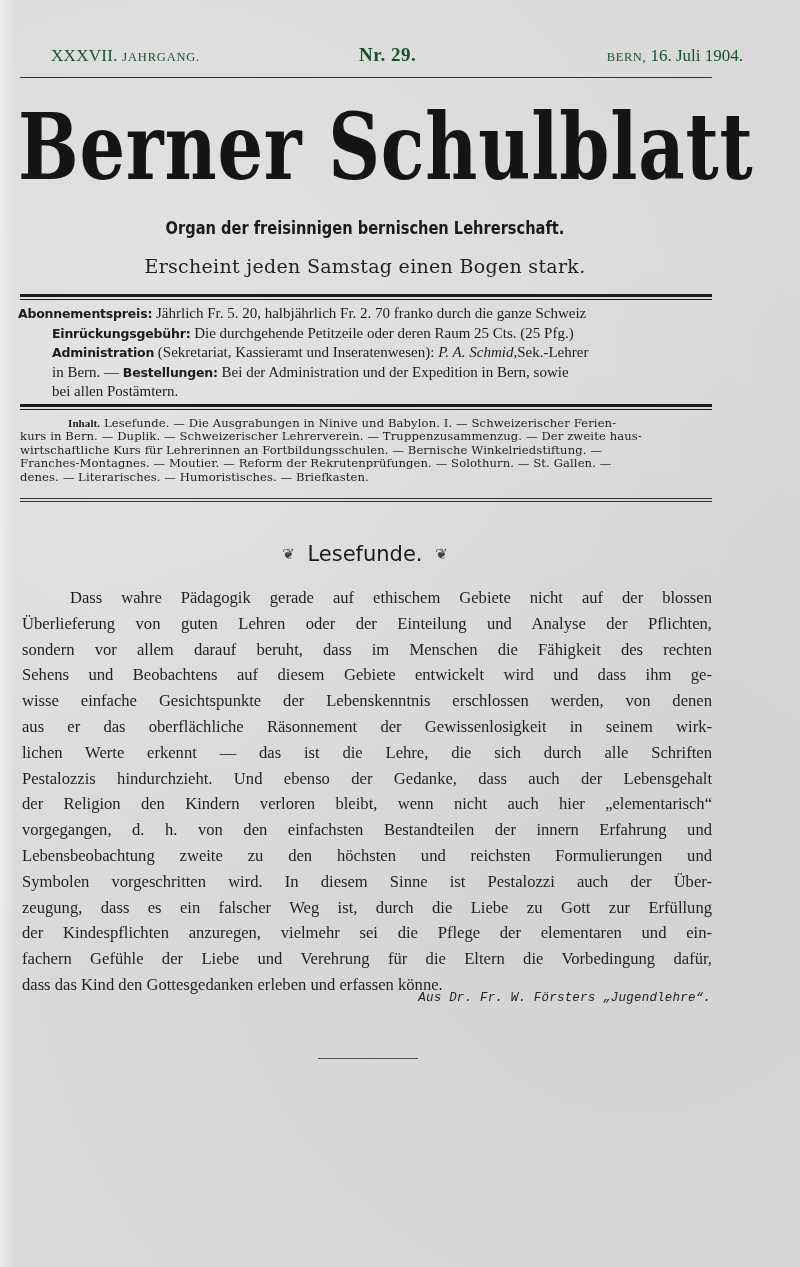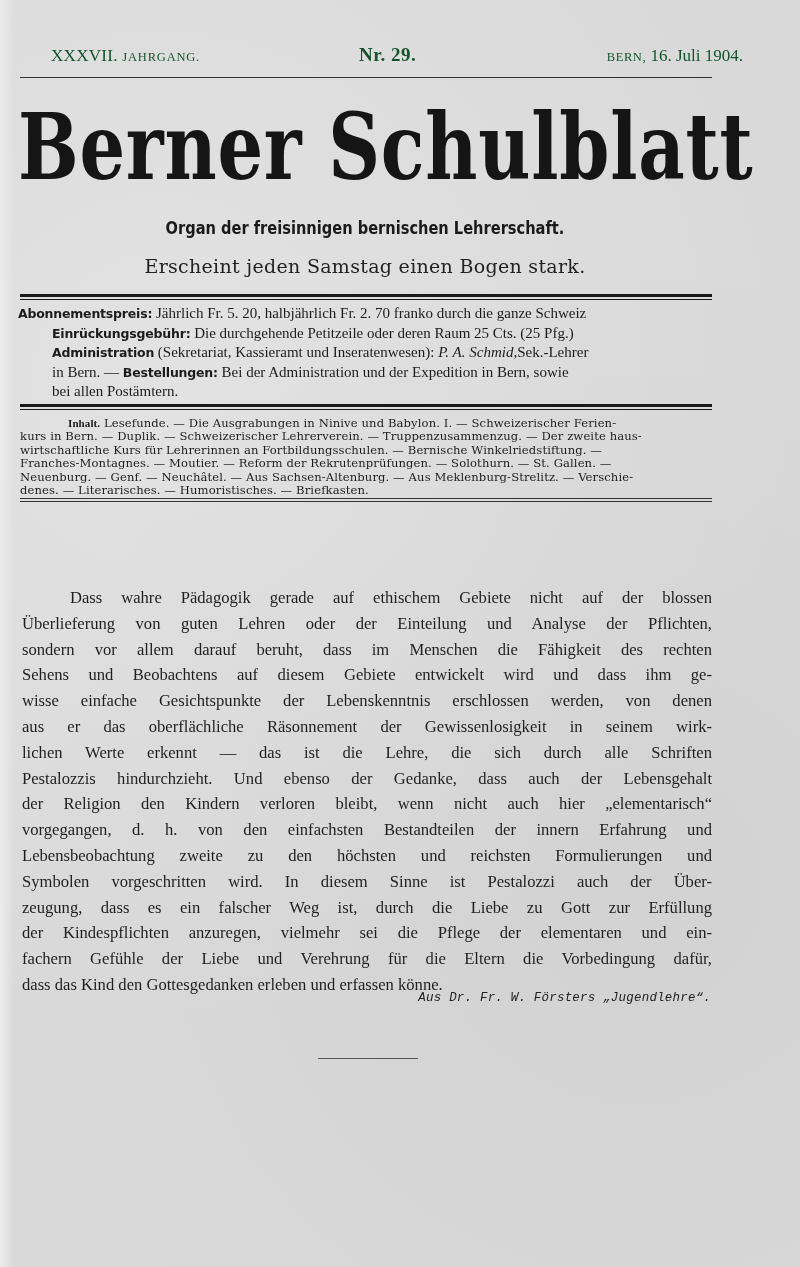--- a/index.html
+++ b/index.html
@@ -141,26 +141,30 @@
     <div class="line indent"><span>bei allen Postämtern.</span></div>
   </div>
 
   <div class="rule-double" style="top:404px"></div>
 
   <div class="contents">
     <div class="row first"><b class="sans">Inhalt.</b> <span>Lesefunde. — Die Ausgrabungen in Ninive und Babylon. I. — Schweizerischer Ferien-</span></div>
     <div class="row">kurs in Bern. — Duplik. — Schweizerischer Lehrerverein. — Truppenzusammenzug. — Der zweite haus-</div>
     <div class="row">wirtschaftliche Kurs für Lehrerinnen an Fortbildungsschulen. — Bernische Winkelriedstiftung. —</div>
     <div class="row">Franches-Montagnes. — Moutier. — Reform der Rekrutenprüfungen. — Solothurn. — St. Gallen. —</div>
-    <div class="row">Neuenburg. — Genf. — Neuchâtel. — Aus Sachsen-Altenburg. — Aus Meklenburg-Strelitz. — Verschie-</div>
     <div class="row">denes. — Literarisches. — Humoristisches. — Briefkasten.</div>
   </div>
 
   <div class="rule-double thin" style="top:498px"></div>
 
+  <div class="section-heading">
+    <span class="orn">❦</span>
+    <span>Lesefunde.</span>
+    <span class="orn">❦</span>
+  </div>
 
   <div class="body-text">
     <span class="ln first">Dass wahre Pädagogik gerade auf ethischem Gebiete nicht auf der blossen</span>
     <span class="ln">Überlieferung von guten Lehren oder der Einteilung und Analyse der Pflichten,</span>
     <span class="ln">sondern vor allem darauf beruht, dass im Menschen die Fähigkeit des rechten</span>
     <span class="ln">Sehens und Beobachtens auf diesem Gebiete entwickelt wird und dass ihm ge-</span>
     <span class="ln">wisse einfache Gesichtspunkte der Lebenskenntnis erschlossen werden, von denen</span>
     <span class="ln">aus er das oberflächliche Räsonnement der Gewissenlosigkeit in seinem wirk-</span>
     <span class="ln">lichen Werte erkennt — das ist die Lehre, die sich durch alle Schriften</span>
     <span class="ln">Pestalozzis hindurchzieht. Und ebenso der Gedanke, dass auch der Lebensgehalt</span>

